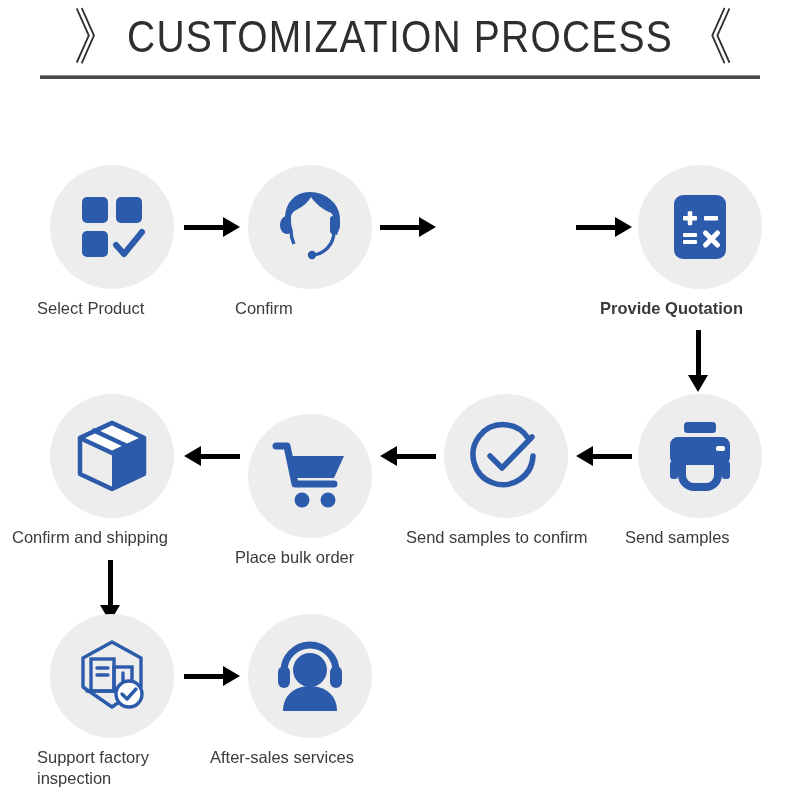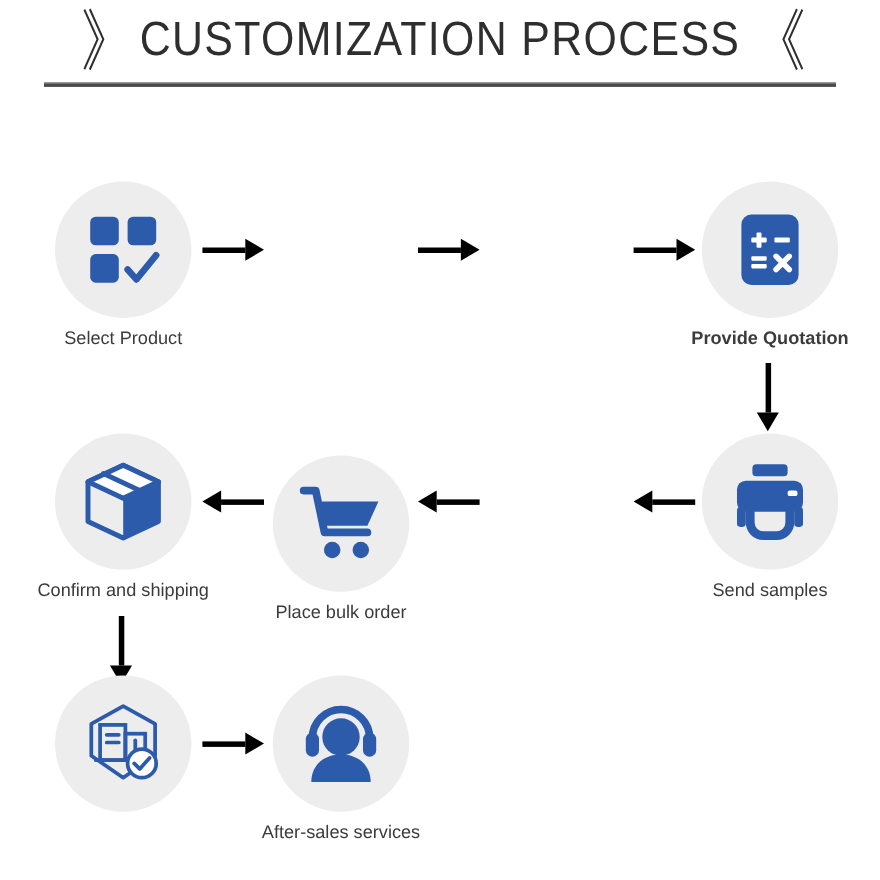--- a/index.html
+++ b/index.html
@@ -71,21 +71,21 @@
     left: 0;
     top: 0;
     width: 800px;
     height: 800px;
   }
 
   .node {
     position: absolute;
     width: 150px;
     margin-left: -75px;
-    text-align: center;
+    text-align: left;
   }
   .circle {
     width: 124px;
     height: 124px;
     margin: 0 auto;
     border-radius: 50%;
     background: #ededed;
     display: flex;
     align-items: center;
     justify-content: center;
@@ -164,20 +164,37 @@
           <rect x="6" y="6" width="26" height="26" rx="5" fill="#2d5bab"></rect>
           <rect x="40" y="6" width="26" height="26" rx="5" fill="#2d5bab"></rect>
           <rect x="6" y="40" width="26" height="26" rx="5" fill="#2d5bab"></rect>
           <path d="M40 54 L48 63 L66 41" fill="none" stroke="#2d5bab" stroke-width="6" stroke-linecap="round" stroke-linejoin="round"></path>
         </svg>
       </span>
     </div>
     <div class="node-label">Select Product</div>
   </div>
 
+  <div class="node" style="left:310px; top:165px;">
+    <div class="circle">
+      <span>
+        <svg width="82" height="82" viewBox="0 0 82 82">
+          <path d="M41 6 C25 6 16 18 16 33 c0 6 1 11 3 15 l5 -3 c-2 -5 -2 -9 -2 -13 0 -5 3 -7 7 -9
+                   6 -3 10 -7 13 -12 4 6 11 12 18 15 3 1 5 4 5 8 0 4 -1 8 -3 13 l6 2 c2 -5 3 -10 3 -16
+                   C71 18 57 6 41 6 Z" fill="#2d5bab"></path>
+          <path d="M18 30 c-4 0 -7 4 -7 9 s3 9 7 9 c2 0 3 -1 3 -3 l0 -12 c0 -2 -1 -3 -3 -3 Z" fill="#2d5bab"></path>
+          <path d="M64 30 c4 0 7 4 7 9 s-3 9 -7 9 c-2 0 -3 -1 -3 -3 l0 -12 c0 -2 1 -3 3 -3 Z" fill="#2d5bab"></path>
+          <path d="M65 45 c0 14 -10 23 -21 24" fill="none" stroke="#2d5bab" stroke-width="3.4"></path>
+          <path d="M22 45 c0 5 1 9 3 13" fill="none" stroke="#2d5bab" stroke-width="3.4"></path>
+          <circle cx="43" cy="69" r="4.2" fill="#2d5bab"></circle>
+        </svg>
+      </span>
+    </div>
+    <div class="node-label">Confirm</div>
+  </div>
 
 
   <div class="node wide" style="left:700px; top:165px;font-weight:bold;">
     <div class="circle">
       <span>
         <svg width="70" height="70" viewBox="0 0 70 70">
           <rect x="9" y="3" width="52" height="64" rx="9" fill="#2d5bab"></rect>
           <g fill="#ffffff">
             <rect x="18" y="24" width="14" height="4.5" rx="1"></rect>
             <rect x="22.75" y="19.25" width="4.5" height="14" rx="1"></rect>
@@ -231,20 +248,31 @@
           <path d="M4 8 L15 8 L23 46 L62 46" fill="none" stroke="#2d5bab" stroke-width="7" stroke-linecap="round" stroke-linejoin="round"></path>
           <path d="M18 18 L72 18 L62 40 L23 40 Z" fill="#2d5bab"></path>
           <circle cx="30" cy="62" r="7.5" fill="#2d5bab"></circle>
           <circle cx="56" cy="62" r="7.5" fill="#2d5bab"></circle>
         </svg>
       </span>
     </div>
     <div class="node-label">Place bulk order</div>
   </div>
 
+  <div class="node wide" style="left:506px; top:394px;">
+    <div class="circle">
+      <span>
+        <svg width="76" height="76" viewBox="0 0 76 76">
+          <path d="M60 20 A30 30 0 1 0 65 38" fill="none" stroke="#2d5bab" stroke-width="5.5" stroke-linecap="round"></path>
+          <path d="M22 38 L34 50 L64 19" fill="none" stroke="#2d5bab" stroke-width="5.5" stroke-linecap="round" stroke-linejoin="round"></path>
+        </svg>
+      </span>
+    </div>
+    <div class="node-label">Send samples to confirm</div>
+  </div>
 
   <div class="node" style="left:700px; top:394px;">
     <div class="circle">
       <span>
         <svg width="74" height="74" viewBox="0 0 74 74">
           <rect x="21" y="3" width="32" height="11" rx="3.5" fill="#2d5bab"></rect>
           <rect x="7" y="18" width="60" height="28" rx="8" fill="#2d5bab"></rect>
           <rect x="53" y="27" width="9" height="5" rx="2" fill="#ffffff"></rect>
           <rect x="7" y="42" width="8" height="18" rx="3" fill="#2d5bab"></rect>
           <rect x="59" y="42" width="8" height="18" rx="3" fill="#2d5bab"></rect>
@@ -281,20 +309,22 @@
           <rect x="18" y="22" width="23" height="32" fill="none" stroke="#2d5bab" stroke-width="3.4"></rect>
           <rect x="41" y="30" width="18" height="24" fill="none" stroke="#2d5bab" stroke-width="3.4"></rect>
           <path d="M24 31 L35 31 M24 38 L35 38" stroke="#2d5bab" stroke-width="3.4" stroke-linecap="round"></path>
           <path d="M50 36 L50 46" stroke="#2d5bab" stroke-width="3.4" stroke-linecap="round"></path>
           <path d="M14 54 L39 54 L60 54" stroke="#2d5bab" stroke-width="3.4" stroke-linecap="round"></path>
           <circle cx="56" cy="57" r="13" fill="#ffffff" stroke="#2d5bab" stroke-width="3.4"></circle>
           <path d="M49 57 L54 62 L63 52" fill="none" stroke="#2d5bab" stroke-width="3.4" stroke-linecap="round" stroke-linejoin="round"></path>
         </svg>
       </span>
     </div>
+    <div class="node-label">Support factory
+inspection</div>
   </div>
 
   <div class="node wide" style="left:310px; top:614px;">
     <div class="circle">
       <span>
         <svg width="76" height="76" viewBox="0 0 76 76">
           <path d="M12 33 a26 26 0 0 1 52 0" fill="none" stroke="#2d5bab" stroke-width="7" stroke-linecap="round"></path>
           <rect x="6" y="28" width="12" height="22" rx="6" fill="#2d5bab"></rect>
           <rect x="58" y="28" width="12" height="22" rx="6" fill="#2d5bab"></rect>
           <circle cx="38" cy="32" r="17" fill="#2d5bab"></circle>

